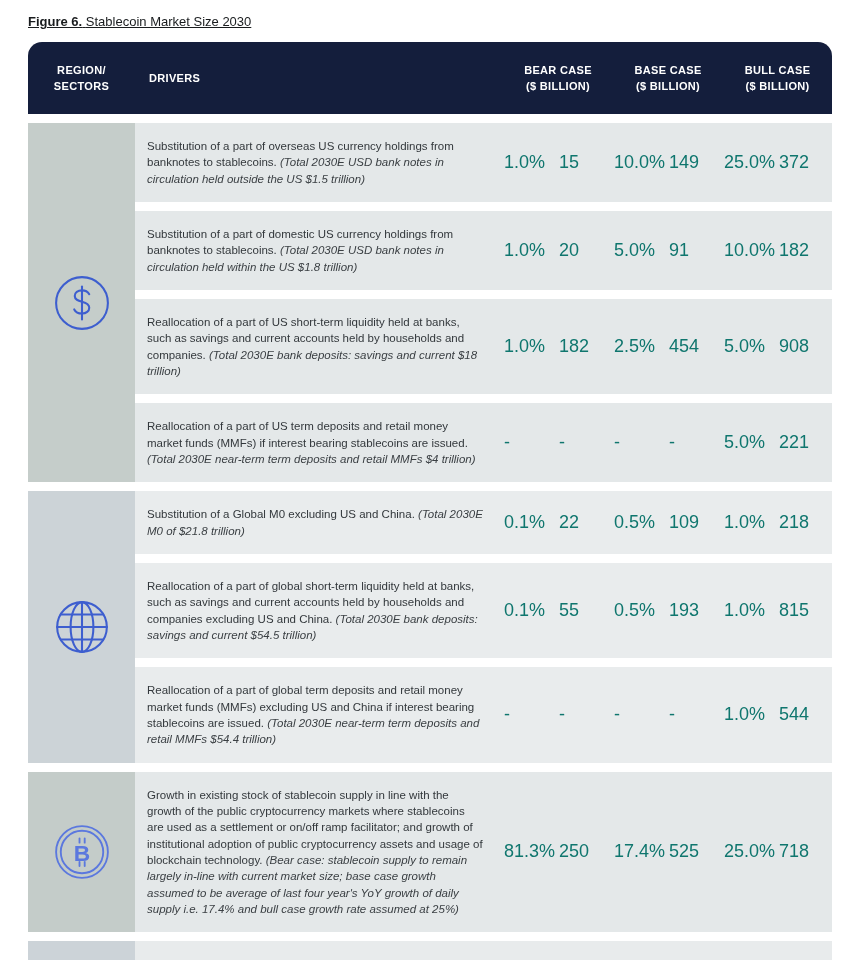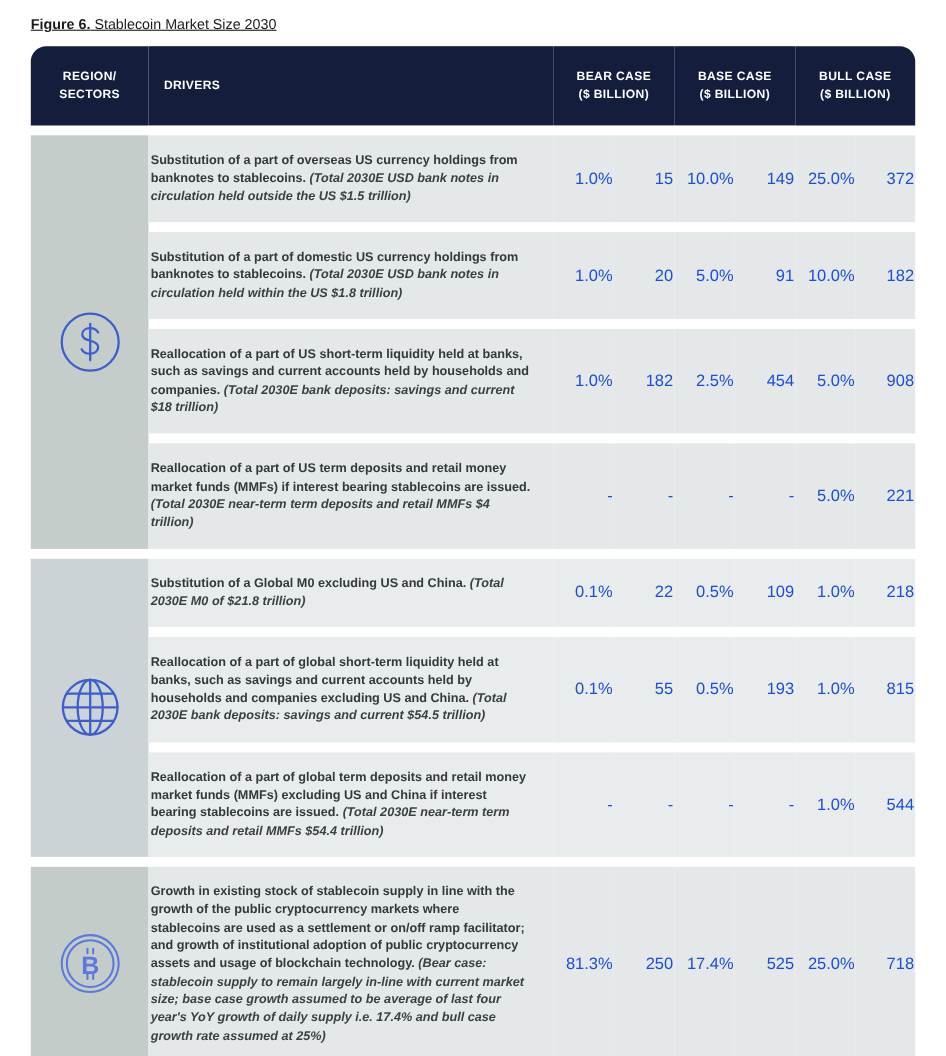--- a/index.html
+++ b/index.html
@@ -23,25 +23,25 @@
   th.th-bull{border-top-right-radius:14px;}
   th.th-drivers{text-align:left;padding-left:14px;}
   td.sector{text-align:center;vertical-align:middle;}
   .s1 td.sector{background:#c5cdca;}
   .s2 td.sector{background:#ccd3d7;}
   .s3 td.sector{background:#c4ccc9;}
   .s1 td.cell{background:#e4e8e9;}
   .s2 td.cell{background:#e9eced;}
   .s3 td.cell{background:#e4e8e9;}
   td.driver{
-    text-align:left;padding:15px 20px 15px 2px;
-    font-size:11.5px;color:#33383c;line-height:1.42;vertical-align:middle;font-weight:bold;
+    text-align:left;padding:15px 20px 15px 12px;
+    font-size:11.5px;color:#33383c;line-height:1.42;vertical-align:middle;
   }
   td.driver em{font-style:italic;color:#3a3f43;}
-  td.val{text-align:right;font-size:15px;color:#1d4ed8;vertical-align:middle;}
+  td.val{text-align:left;font-size:18px;color:#0f766e;vertical-align:middle;}
   tr.total td{background:#e8ebec;height:46px;vertical-align:middle;}
   tr.total td.tsector{background:#ccd3d8;border-bottom-left-radius:8px;}
   tr.total td.tlabel{font-weight:bold;font-size:12px;text-align:left;padding-left:14px;color:#1d2226;}
   tr.total td.tval{font-weight:bold;text-align:center;font-size:12px;color:#1d2226;}
   tr.total td.tlast{border-bottom-right-radius:8px;}
   .icon svg{display:block;margin:0 auto;}
   .icon text{font-family:"Liberation Sans",sans-serif;}
 </style>
 </head>
 <body>

